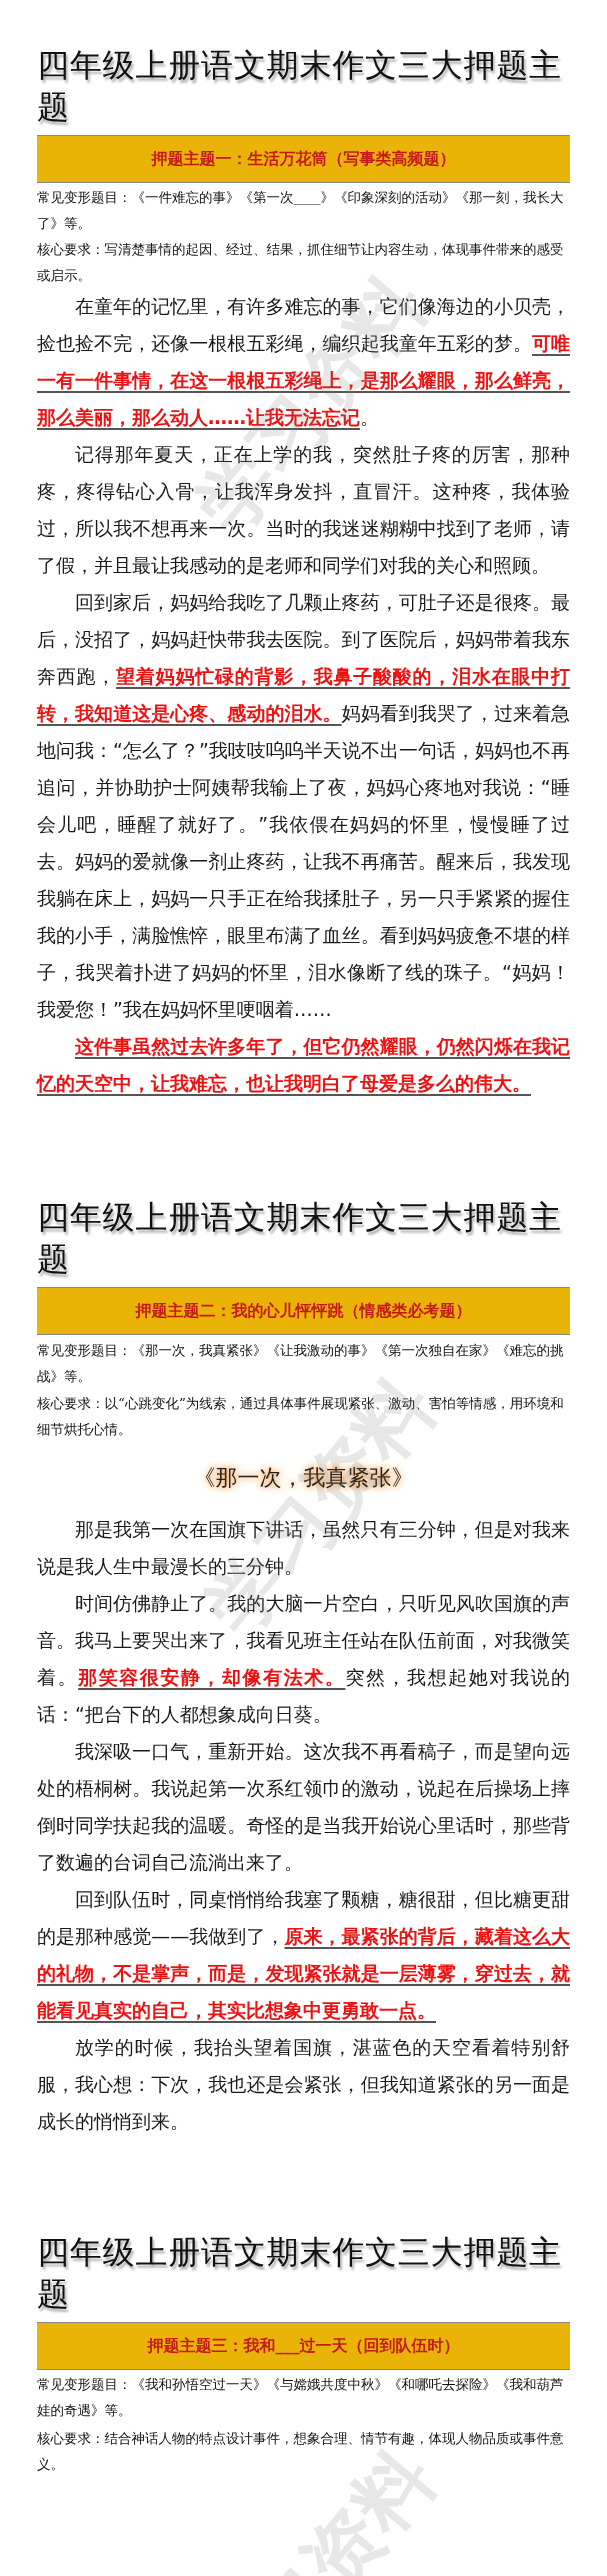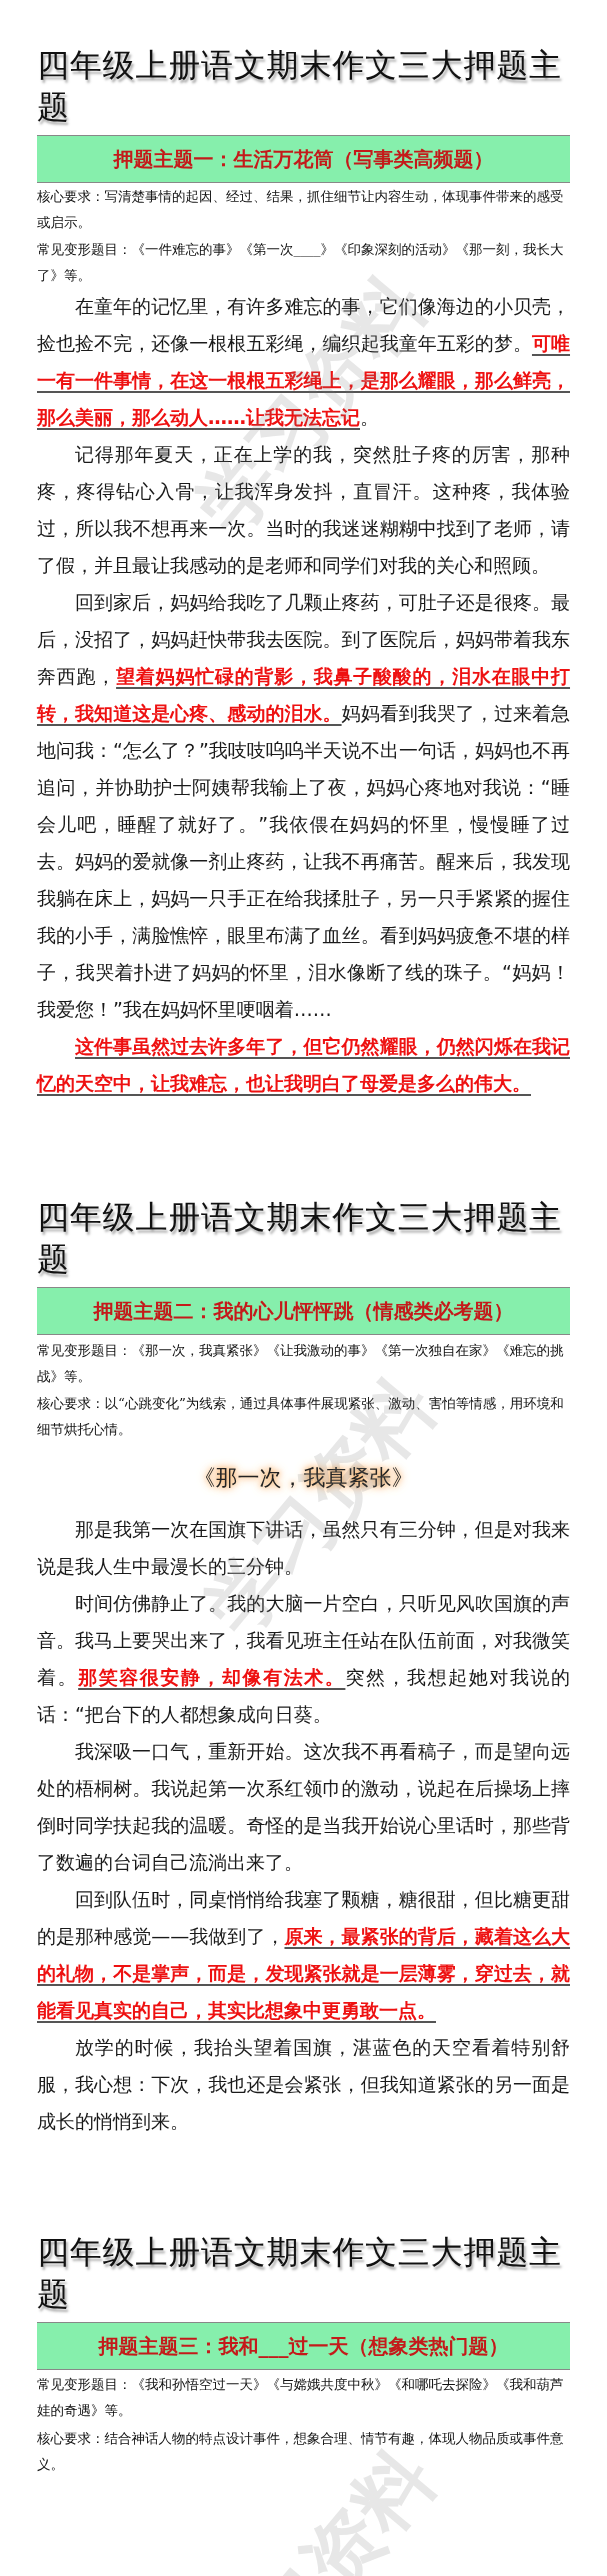--- a/index.html
+++ b/index.html
@@ -2,44 +2,44 @@
 <html style="font-size:13.5px"><head>
 <meta charset="utf-8">
 <style>
   html, body { margin: 0; padding: 0; background: #ffffff; }
   body { width: 607px; height: 2576px; position: relative; overflow: hidden;
          font-family: "DejaVu Sans", "Liberation Sans", sans-serif; color: #1a1a1a; }
   .page { position: relative; width: 607px; }
   .section { position: relative; padding: 0 37px 0 37px; }
   .main-title { font-size: 32px; line-height: 42px; color: #111;
     letter-spacing: 0.8px; text-shadow: 1.7px 2.5px 2.5px rgba(0,0,0,0.35); margin: 0; font-weight: normal; }
-  .theme-band { margin-top: 6.7px; background: #86efac; border-top: 1.7px solid #888;
+  .theme-band { margin-top: 6.7px; background: #eab308; border-top: 1.7px solid #888;
     border-bottom: 1.7px solid #888; text-align: center; height: 46px; line-height: 46px;
-    color: #c41a1a; font-weight: bold; font-size: 20px; }
+    color: #c41a1a; font-weight: bold; font-size: 16px; }
   .meta { font-family: "DejaVu Serif", "Liberation Serif", serif; font-size: 13.5px;
     line-height: 26px; color: #111; margin-top: 1.7px; }
   .story-title { text-align: center; margin: 20px 0 18.6px 0; }
   .story-title span { font-size: 22px; color: #222; padding: 1.7px 6.7px;
     text-shadow: 0 0 5px #f7b26b, 0 0 8.4px #f7b26b, 0 0 11.8px #fbd2a4; }
   .para { font-size: 19px; line-height: 37px; text-indent: 2em; margin: 0; text-align: justify; color:#1a1a1a; }
   .hl { color: #ee1111; font-weight: bold; text-decoration: underline; text-decoration-color: #555;
     text-underline-offset: 4.2px; text-decoration-thickness: 1.7px; }
   .watermark { position: absolute; font-size: 76px; color: rgba(120,120,120,0.18);
     transform: rotate(-50deg); font-weight: bold; pointer-events: none; white-space: nowrap; }
 </style>
 </head>
 <body>
 
 <div class="page">
 
   <div class="section" style="padding-top:44px;">
     <h1 class="main-title">四年级上册语文期末作文三大押题主题</h1>
     <div class="theme-band">押题主题一：生活万花筒（写事类高频题）</div>
+    <div class="meta"><span>常见变形题目：</span><span>《一件难忘的事》《第一次____》《印象深刻的活动》《那一刻，我长大了》等。</span></div>
     <div class="meta" style="margin-top:0;"><span>核心要求：</span><span>写清楚事情的起因、经过、结果，抓住细节让内容生动，体现事件带来的感受或启示。</span></div>
-    <div class="meta"><span>常见变形题目：</span><span>《一件难忘的事》《第一次____》《印象深刻的活动》《那一刻，我长大了》等。</span></div>
     <p class="para"><span>在童年的记忆里，有许多难忘的事，它们像海边的小贝壳，捡也捡不完，还像一根根五彩绳，编织起我童年五彩的梦。</span><span class="hl">可唯一有一件事情，在这一根根五彩绳上，是那么耀眼，那么鲜亮，那么美丽，那么动人……让我无法忘记</span><span>。</span></p>
     <p class="para"><span>记得那年夏天，正在上学的我，突然肚子疼的厉害，那种疼，疼得钻心入骨，让我浑身发抖，直冒汗。这种疼，我体验过，所以我不想再来一次。当时的我迷迷糊糊中找到了老师，请了假，并且最让我感动的是老师和同学们对我的关心和照顾。</span></p>
     <p class="para"><span>回到家后，妈妈给我吃了几颗止疼药，可肚子还是很疼。最后，没招了，妈妈赶快带我去医院。到了医院后，妈妈带着我东奔西跑，</span><span class="hl">望着妈妈忙碌的背影，我鼻子酸酸的，泪水在眼中打转，我知道这是心疼、感动的泪水。</span><span>妈妈看到我哭了，过来着急地问我：“怎么了？”我吱吱呜呜半天说不出一句话，妈妈也不再追问，并协助护士阿姨帮我输上了夜，妈妈心疼地对我说：“睡会儿吧，睡醒了就好了。”我依偎在妈妈的怀里，慢慢睡了过去。妈妈的爱就像一剂止疼药，让我不再痛苦。醒来后，我发现我躺在床上，妈妈一只手正在给我揉肚子，另一只手紧紧的握住我的小手，满脸憔悴，眼里布满了血丝。看到妈妈疲惫不堪的样子，我哭着扑进了妈妈的怀里，泪水像断了线的珠子。“妈妈！我爱您！”我在妈妈怀里哽咽着……</span></p>
     <p class="para"><span class="hl">这件事虽然过去许多年了，但它仍然耀眼，仍然闪烁在我记忆的天空中，让我难忘，也让我明白了母爱是多么的伟大。</span></p>
     <div class="watermark" style="left:160px; top:354px;">学习资料</div>
   </div>
 
   <div class="section" style="padding-top:94px;">
     <h1 class="main-title">四年级上册语文期末作文三大押题主题</h1>
     <div class="theme-band">押题主题二：我的心儿怦怦跳（情感类必考题）</div>
@@ -49,21 +49,21 @@
     <p class="para"><span>那是我第一次在国旗下讲话，虽然只有三分钟，但是对我来说是我人生中最漫长的三分钟。</span></p>
     <p class="para"><span>时间仿佛静止了。我的大脑一片空白，只听见风吹国旗的声音。我马上要哭出来了，我看见班主任站在队伍前面，对我微笑着。</span><span class="hl">那笑容很安静，却像有法术。</span><span>突然，我想起她对我说的话：“把台下的人都想象成向日葵。</span></p>
     <p class="para"><span>我深吸一口气，重新开始。这次我不再看稿子，而是望向远处的梧桐树。我说起第一次系红领巾的激动，说起在后操场上摔倒时同学扶起我的温暖。奇怪的是当我开始说心里话时，那些背了数遍的台词自己流淌出来了。</span></p>
     <p class="para"><span>回到队伍时，同桌悄悄给我塞了颗糖，糖很甜，但比糖更甜的是那种感觉——我做到了，</span><span class="hl">原来，最紧张的背后，藏着这么大的礼物，不是掌声，而是，发现紧张就是一层薄雾，穿过去，就能看见真实的自己，其实比想象中更勇敢一点。</span></p>
     <p class="para"><span>放学的时候，我抬头望着国旗，湛蓝色的天空看着特别舒服，我心想：下次，我也还是会紧张，但我知道紧张的另一面是成长的悄悄到来。</span></p>
     <div class="watermark" style="left:169px; top:354px;">学习资料</div>
   </div>
 
   <div class="section" style="padding-top:91px;">
     <h1 class="main-title">四年级上册语文期末作文三大押题主题</h1>
-    <div class="theme-band">押题主题三：我和___过一天（想象类热门题）</div>
+    <div class="theme-band">押题主题三：我和___过一天（回到队伍时）</div>
     <div class="meta"><span>常见变形题目：</span><span>《我和孙悟空过一天》《与嫦娥共度中秋》《和哪吒去探险》《我和葫芦娃的奇遇》等。</span></div>
     <div class="meta"><span>核心要求：</span><span>结合神话人物的特点设计事件，想象合理、情节有趣，体现人物品质或事件意义。</span></div>
 
     <div class="watermark" style="left:169px; top:388px;">学习资料</div>
   </div>
 
 </div>
 
 
 </body></html>

